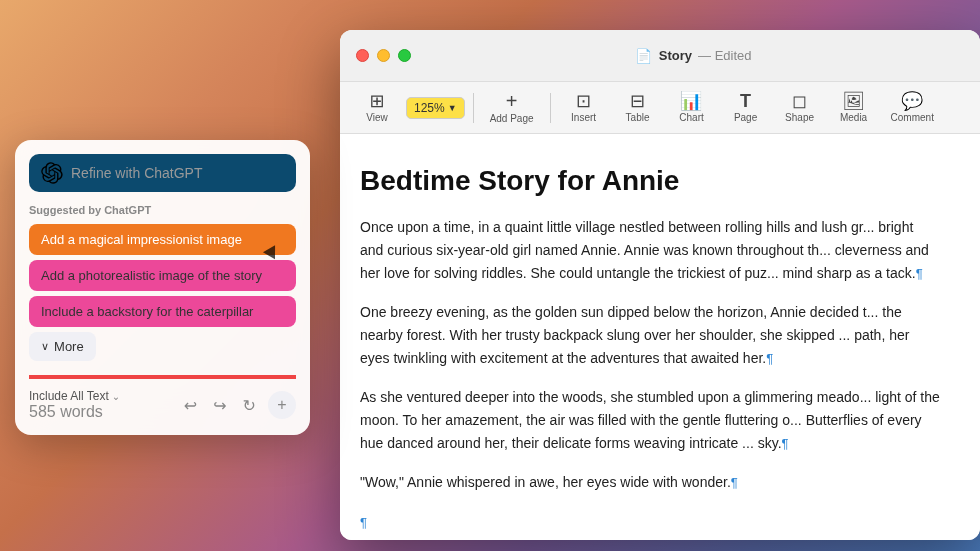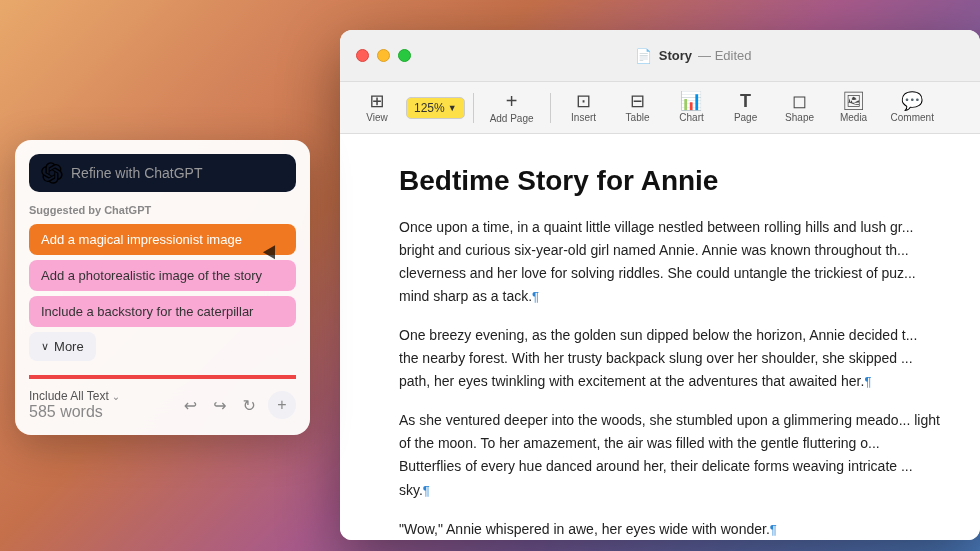--- a/index.html
+++ b/index.html
@@ -131,21 +131,21 @@
       padding: 3px 7px;
       cursor: pointer;
       font-size: 12px;
       color: #333;
     }
 
     
     .doc-content {
       flex: 1;
       overflow: hidden;
-      padding: 30px 40px 20px 59px;
+      padding: 30px 40px 20px 20px;
       background: #fff;
     }
 
     .doc-title {
       font-size: 28px;
       font-weight: 700;
       color: #111;
       margin-bottom: 18px;
       line-height: 1.2;
     }
@@ -173,21 +173,21 @@
       backdrop-filter: blur(20px);
       border-radius: 16px;
       box-shadow: 0 10px 40px rgba(0,0,0,0.25);
       padding: 14px;
       z-index: 10;
     }
 
     .chatgpt-input-row {
       display: flex;
       align-items: center;
-      background: #0f172a;
+      background: #0c4a6e;
       border-radius: 10px;
       padding: 8px 12px;
       margin-bottom: 12px;
       gap: 8px;
     }
 
     .chatgpt-logo {
       width: 22px;
       height: 22px;
       flex-shrink: 0;
@@ -217,21 +217,21 @@
       cursor: pointer;
       margin-bottom: 5px;
     }
 
     .suggestion-active {
       background: #f07820;
       color: #fff;
     }
 
     .suggestion-inactive {
-      background: #f9a8d4;
+      background: #ec4899;
       color: #333;
     }
 
     .more-btn {
       display: flex;
       align-items: center;
       gap: 5px;
       background: #f0f0f5;
       border: none;
       border-radius: 8px;

